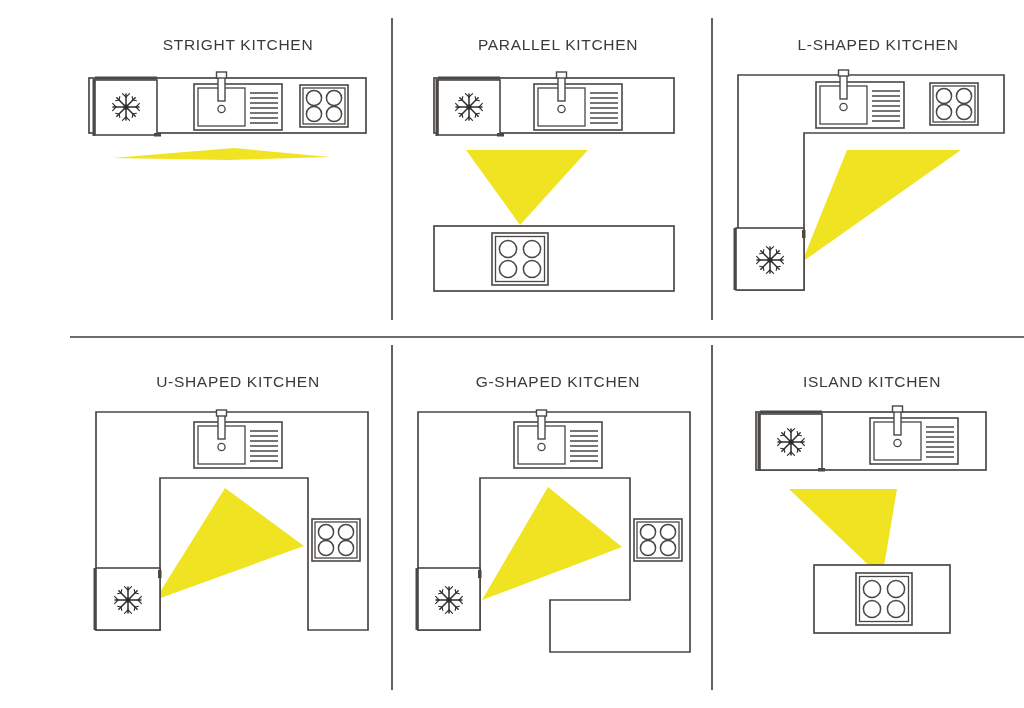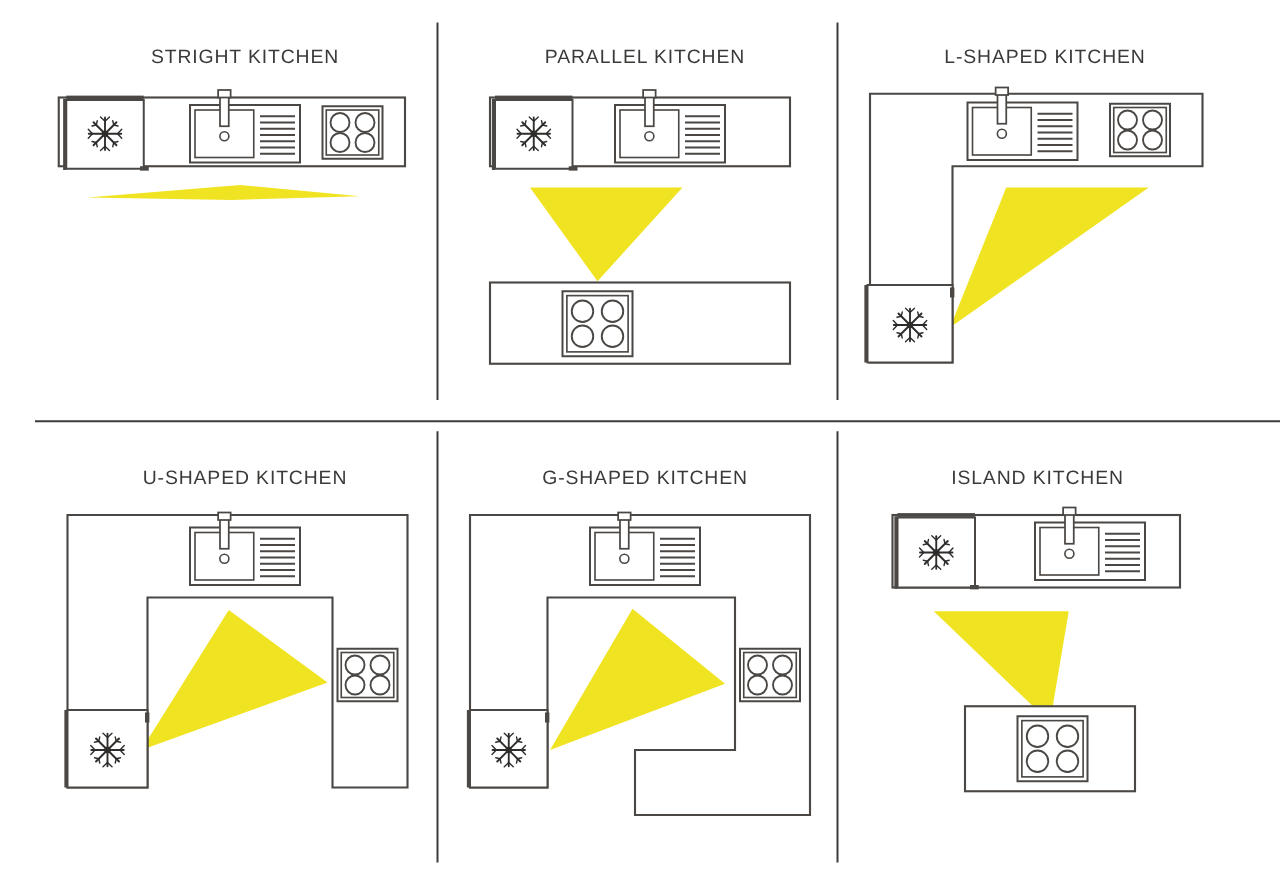--- a/index.html
+++ b/index.html
@@ -11,20 +11,21 @@
     width: 1024px;
     height: 708px;
     font-family: "Liberation Sans", sans-serif;
     overflow: hidden;
   }
   #root {
     position: relative;
     width: 888px;
     height: 708px;
     background: #ffffff;
+    margin-left: 42px;
   }
   svg.stage {
     display: block;
     width: 1024px;
     height: 708px;
   }
   .cell-title {
     font-family: "Liberation Sans", sans-serif;
     font-size: 15.5px;
     letter-spacing: 0.7px;

